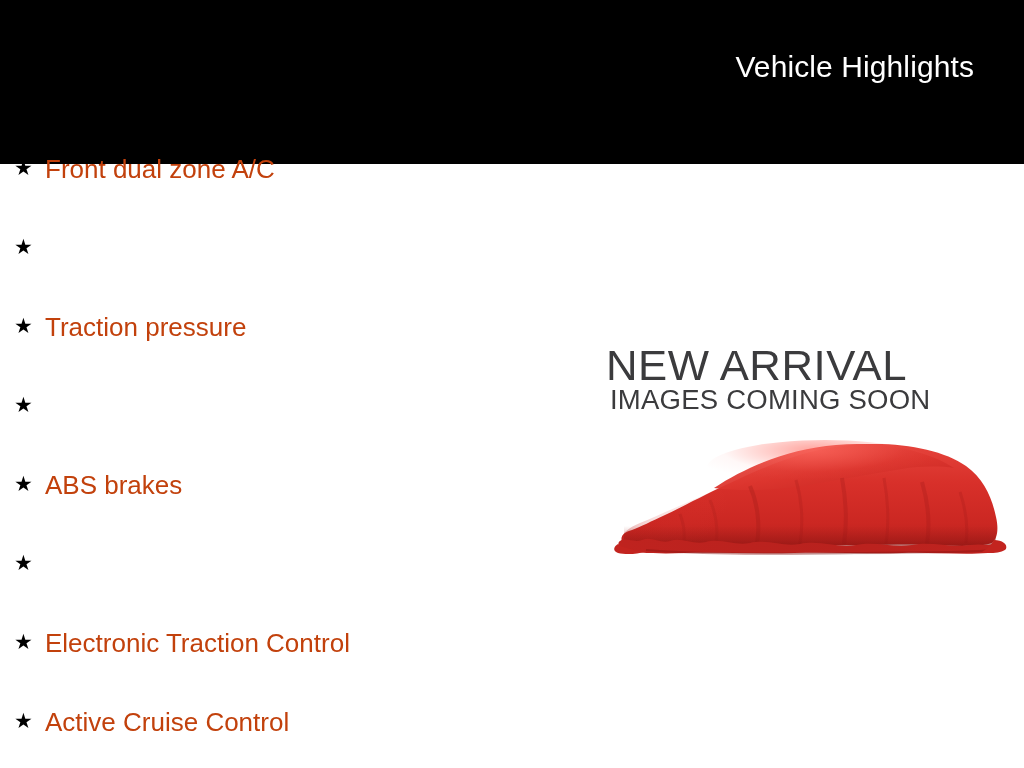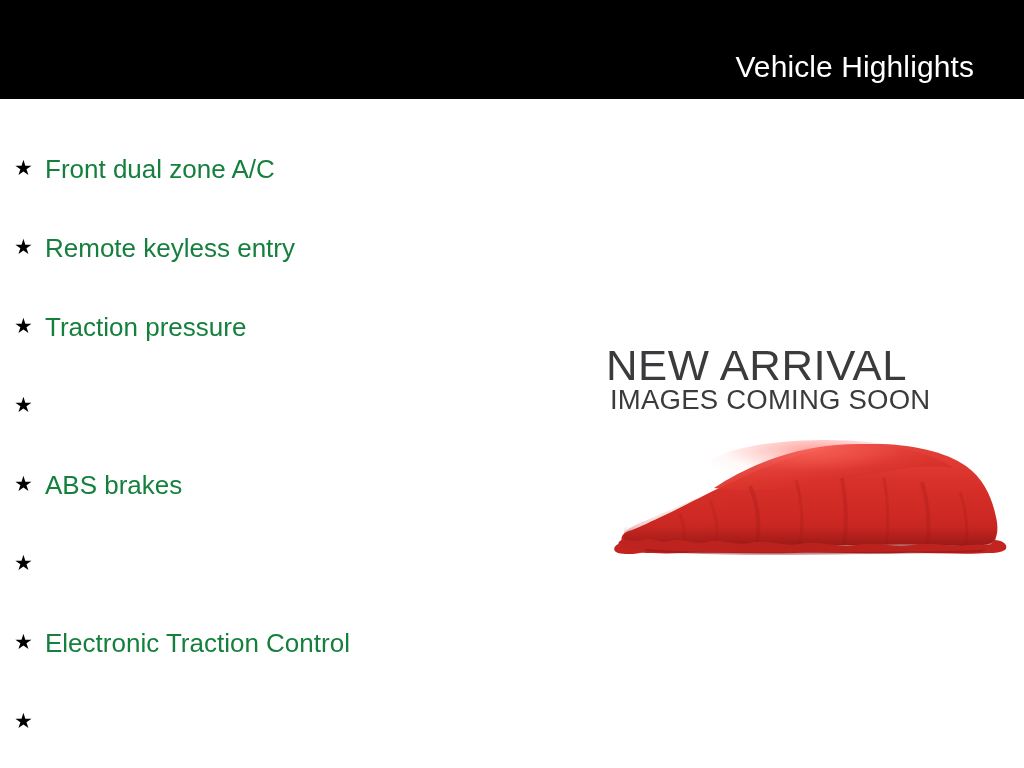--- a/index.html
+++ b/index.html
@@ -15,21 +15,21 @@
     overflow: hidden;
     position: relative;
   }
 
   
   #header-bar {
     position: absolute;
     left: 0;
     top: 0;
     width: 1024px;
-    height: 99px;
+    height: 164px;
     background: #000000;
     box-sizing: border-box;
   }
   #header-title {
     position: absolute;
     right: 50px;
     top: 50px;
     font-size: 30px;
     line-height: 34px;
     color: #ffffff;
@@ -70,21 +70,21 @@
     line-height: 1;
     color: #000000;
     width: 31px;
     flex: 0 0 31px;
     display: block;
     margin-top: -2px;
   }
   .highlight-label {
     font-size: 26px;
     line-height: 30px;
-    color: #15803d;
+    color: #c2410c;
     white-space: nowrap;
     font-weight: 400;
   }
 
   
   #new-arrival-graphic {
     position: absolute;
     left: 610px;
     top: 215px;
     width: 400px;
@@ -136,21 +136,20 @@
 
 <div id="content">
 
   <ul id="highlights-list">
     <li class="highlight-item">
       <span class="highlight-star">★</span>
       <span class="highlight-label">Front dual zone A/C</span>
     </li>
     <li class="highlight-item">
       <span class="highlight-star">★</span>
-      <span class="highlight-label">Remote keyless entry</span>
     </li>
     <li class="highlight-item">
       <span class="highlight-star">★</span>
       <span class="highlight-label">Traction pressure</span>
     </li>
     <li class="highlight-item">
       <span class="highlight-star">★</span>
     </li>
     <li class="highlight-item">
       <span class="highlight-star">★</span>
@@ -158,20 +157,21 @@
     </li>
     <li class="highlight-item">
       <span class="highlight-star">★</span>
     </li>
     <li class="highlight-item">
       <span class="highlight-star">★</span>
       <span class="highlight-label">Electronic Traction Control</span>
     </li>
     <li class="highlight-item">
       <span class="highlight-star">★</span>
+      <span class="highlight-label">Active Cruise Control</span>
     </li>
   </ul>
 
   <div id="new-arrival-graphic">
 
     <div id="new-arrival-text-block">
       <span id="new-arrival-headline">NEW ARRIVAL</span>
       <span id="new-arrival-subline">IMAGES COMING SOON</span>
     </div>
 

